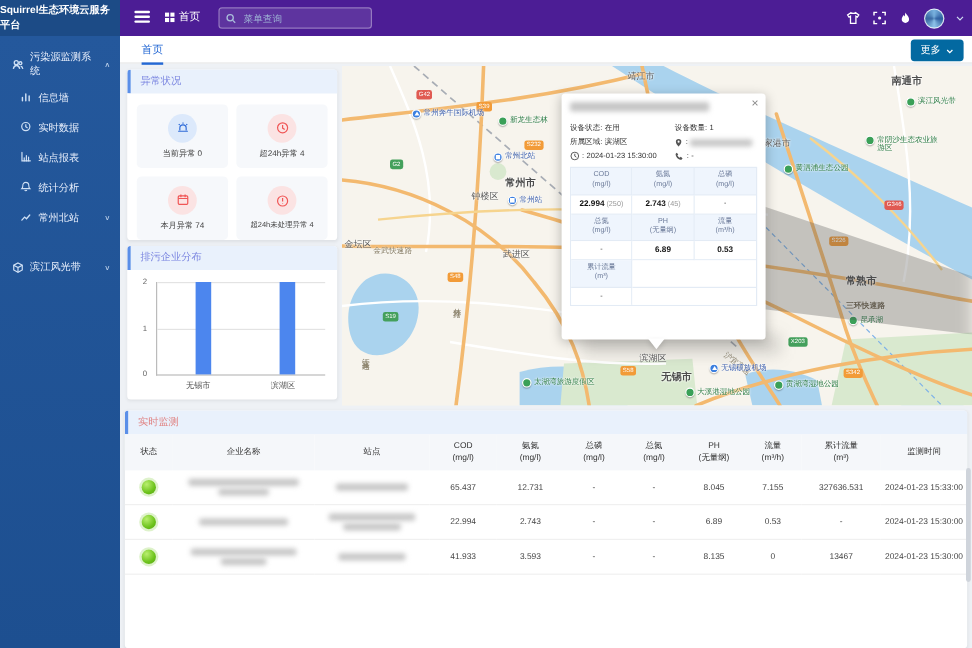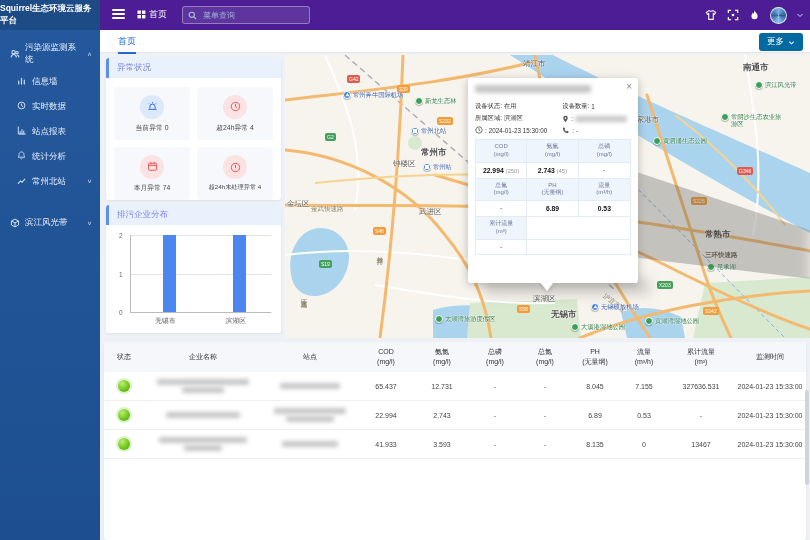--- a/index.html
+++ b/index.html
@@ -506,20 +506,23 @@
         <div class="p-th"><span>累计流量</span><br><span>(m³)</span></div>
         <div class="p-td span2" style="border-right:none;background:#fff;"></div>
         <div class="p-td" style="border-bottom:none;"><span>-</span></div>
         <div class="p-td span2" style="border-right:none;border-bottom:none;"></div>
       </div>
     </div>
     <div class="pointer"></div>
   </div>
 
   <div class="panel monitor">
+    <div class="panel-h">
+        <span class="t-red">实时监测</span>
+      </div>
     <div class="m-grid">
       <div class="m-th">
           <span>状态</span>
         </div>
       <div class="m-th">
           <span>企业名称</span>
         </div>
       <div class="m-th">
           <span>站点</span>
         </div>

